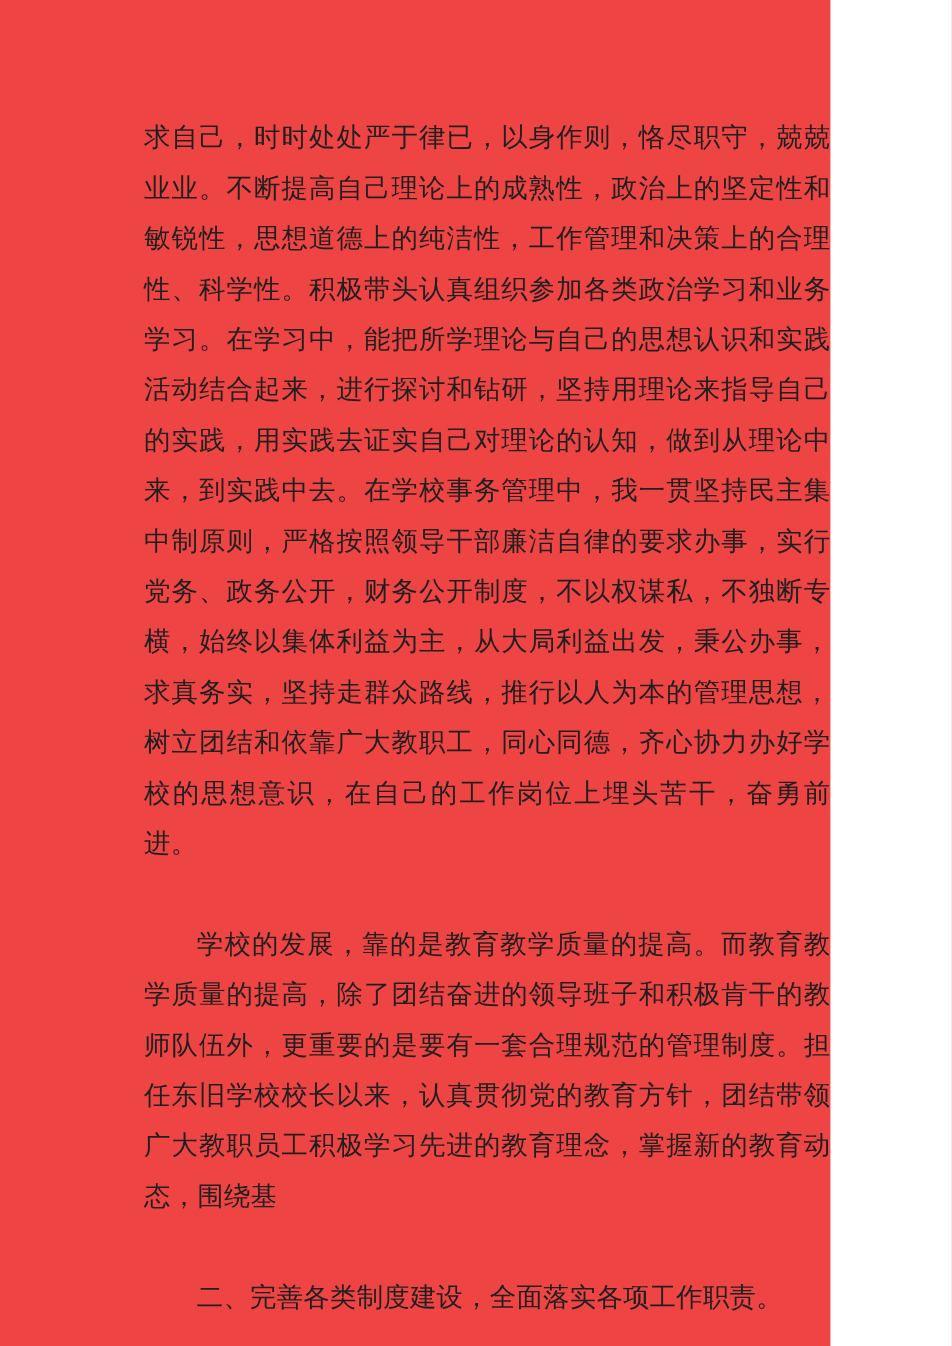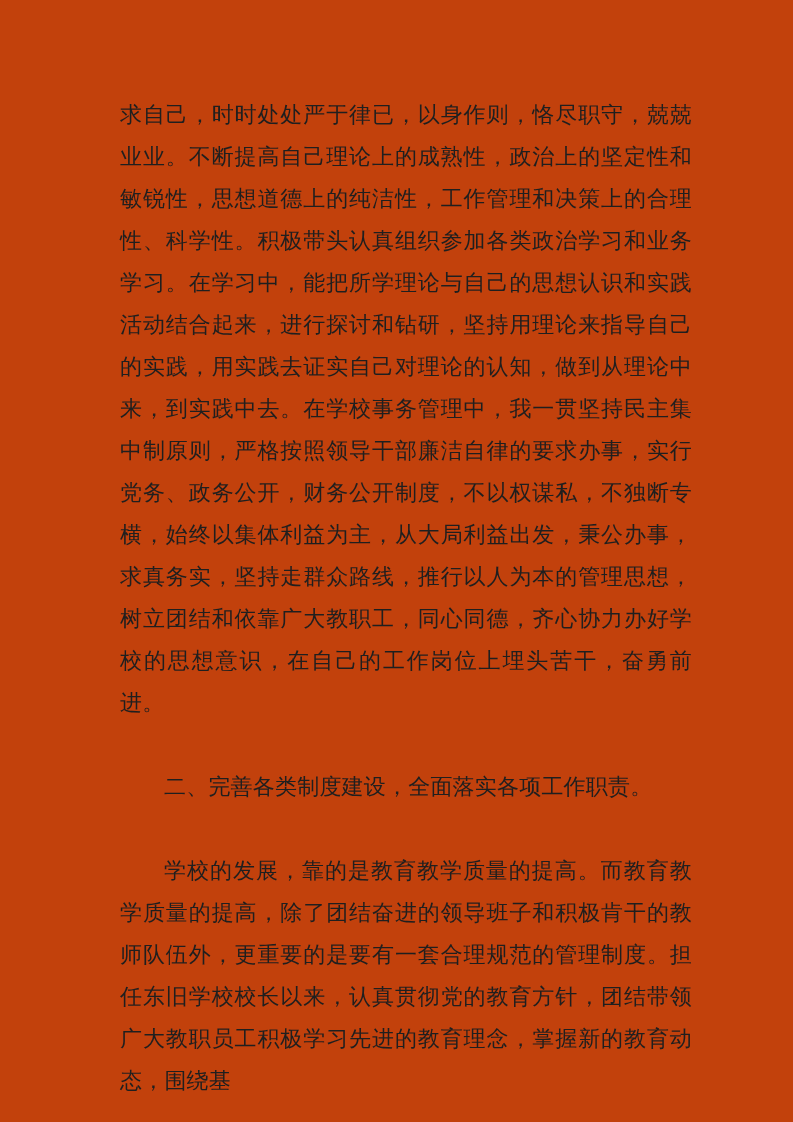--- a/index.html
+++ b/index.html
@@ -2,23 +2,23 @@
 <html lang="zh"><head>
 <meta charset="utf-8">
 <style>
   html, body {
     margin: 0;
     padding: 0;
     background: #ffffff;
   }
   .page {
     position: relative;
-    width: 793px;
+    width: 692px;
     height: 1122px;
-    background: #c2410c;
+    background: #ef4444;
     overflow: hidden;
     font-family: "Liberation Serif", "DejaVu Serif", serif;
     color: #1f1f1f;
     box-sizing: border-box;
     padding-left: 44px;
   }
   .doc-body {
     position: absolute;
     top: 94px;
     left: 120px;
@@ -41,16 +41,16 @@
   .section-heading {
     font-weight: normal;
   }
 </style>
 </head>
 <body>
 
 <div class="page">
   <div class="doc-body">
     <p class="para">求自己，时时处处严于律已，以身作则，恪尽职守，兢兢业业。不断提高自己理论上的成熟性，政治上的坚定性和敏锐性，思想道德上的纯洁性，工作管理和决策上的合理性、科学性。积极带头认真组织参加各类政治学习和业务学习。在学习中，能把所学理论与自己的思想认识和实践活动结合起来，进行探讨和钻研，坚持用理论来指导自己的实践，用实践去证实自己对理论的认知，做到从理论中来，到实践中去。在学校事务管理中，我一贯坚持民主集中制原则，严格按照领导干部廉洁自律的要求办事，实行党务、政务公开，财务公开制度，不以权谋私，不独断专横，始终以集体利益为主，从大局利益出发，秉公办事，求真务实，坚持走群众路线，推行以人为本的管理思想，树立团结和依靠广大教职工，同心同德，齐心协力办好学校的思想意识，在自己的工作岗位上埋头苦干，奋勇前进。</p>
+    <p class="para indent2">学校的发展，靠的是教育教学质量的提高。而教育教学质量的提高，除了团结奋进的领导班子和积极肯干的教师队伍外，更重要的是要有一套合理规范的管理制度。担任东旧学校校长以来，认真贯彻党的教育方针，团结带领广大教职员工积极学习先进的教育理念，掌握新的教育动态，围绕基</p>
     <p class="para indent2 section-heading">二、完善各类制度建设，全面落实各项工作职责。</p>
-    <p class="para indent2">学校的发展，靠的是教育教学质量的提高。而教育教学质量的提高，除了团结奋进的领导班子和积极肯干的教师队伍外，更重要的是要有一套合理规范的管理制度。担任东旧学校校长以来，认真贯彻党的教育方针，团结带领广大教职员工积极学习先进的教育理念，掌握新的教育动态，围绕基</p>
   </div>
 </div>
 
 </body></html>

